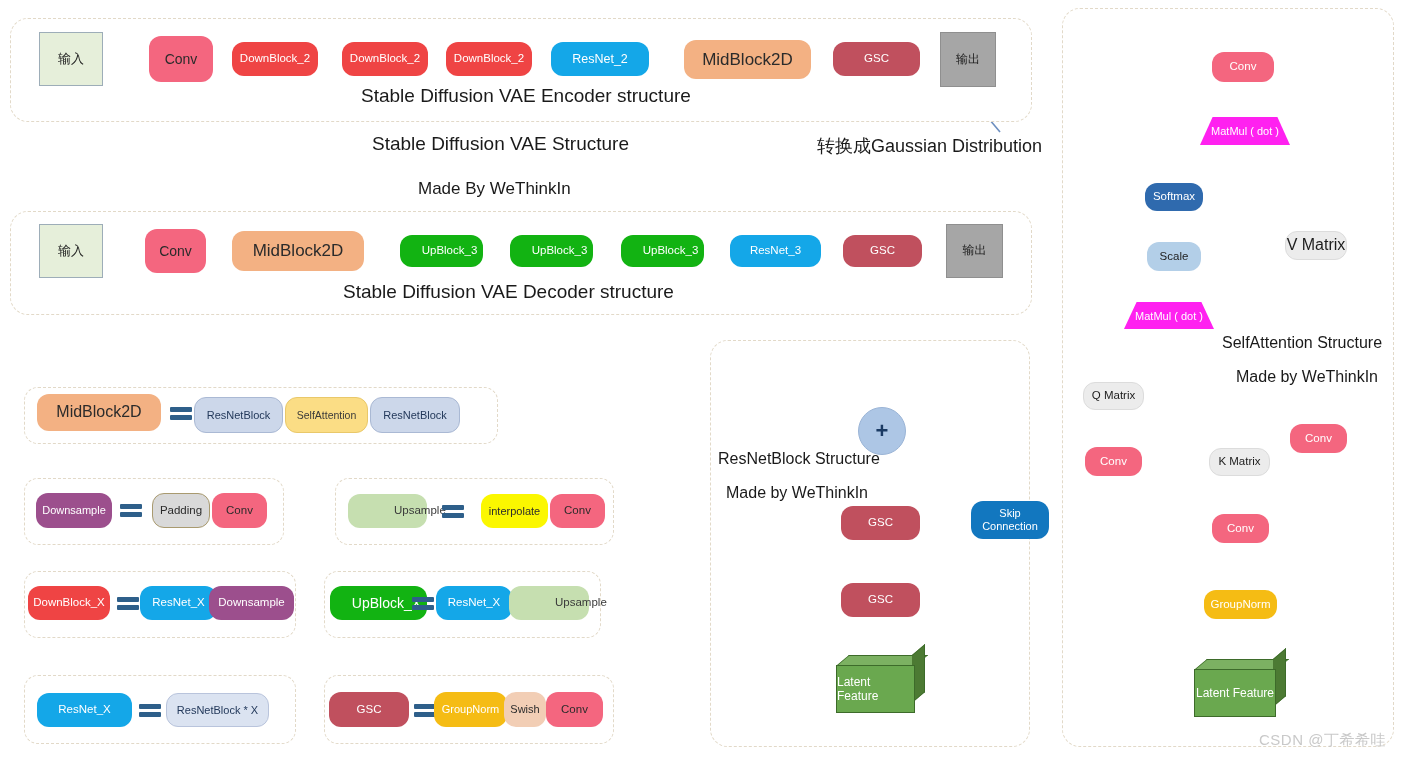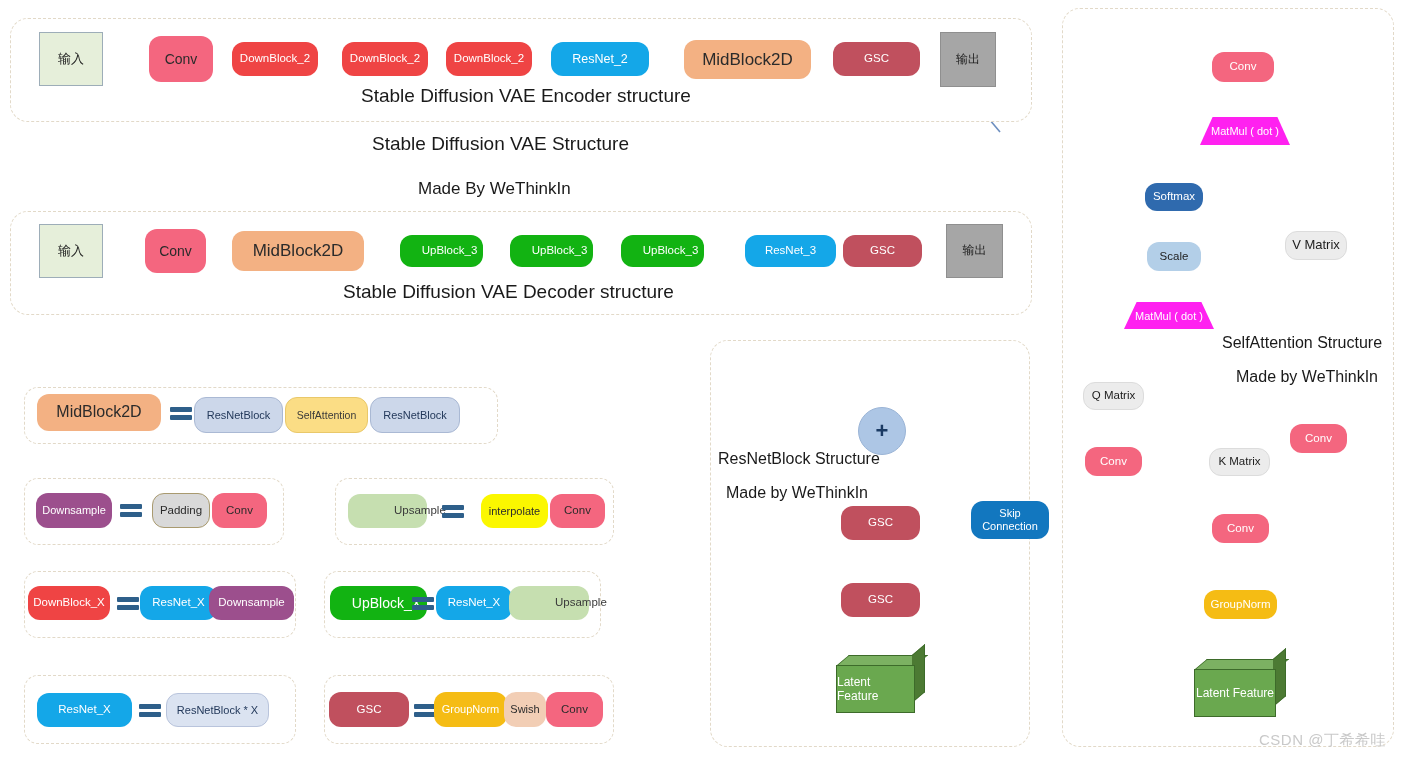--- a/index.html
+++ b/index.html
@@ -187,20 +187,21 @@
     <span>GSC</span>
   </div>
   <div class="node c-gray" style="left:940px;top:32px;width:56px;height:55px;font-size:12px;">
     <span>输出</span>
   </div>
 
   <div class="txt" style="left:361px;top:85px;font-size:19px;">Stable Diffusion VAE Encoder structure</div>
 
   <div class="txt" style="left:372px;top:133px;font-size:19px;">Stable Diffusion VAE Structure</div>
   <div class="txt" style="left:418px;top:179px;font-size:17px;">Made By WeThinkIn</div>
+  <div class="txt" style="left:817px;top:134px;font-size:18px;">转换成Gaussian Distribution</div>
 
   <div class="panel" style="left:10px;top:211px;width:1020px;height:102px;"></div>
 
   <div class="node c-inputbox" style="left:39px;top:224px;width:64px;height:54px;font-size:13px;">
     <span>输入</span>
   </div>
   <div class="node c-conv" style="left:145px;top:229px;width:61px;height:44px;font-size:14px;">
     <span>Conv</span>
   </div>
   <div class="node c-orange" style="left:232px;top:231px;width:132px;height:40px;font-size:17px;">
@@ -208,21 +209,21 @@
   </div>
   <div class="node c-green" style="left:400px;top:235px;width:83px;height:32px;font-size:11.5px;">
     <span>UpBlock_3</span>
   </div>
   <div class="node c-green" style="left:510px;top:235px;width:83px;height:32px;font-size:11.5px;">
     <span>UpBlock_3</span>
   </div>
   <div class="node c-green" style="left:621px;top:235px;width:83px;height:32px;font-size:11.5px;">
     <span>UpBlock_3</span>
   </div>
-  <div class="node c-cyan" style="left:730px;top:235px;width:91px;height:32px;font-size:11.5px;margin-left:15px;">
+  <div class="node c-cyan" style="left:730px;top:235px;width:91px;height:32px;font-size:11.5px;">
     <span>ResNet_3</span>
   </div>
   <div class="node c-gsc" style="left:843px;top:235px;width:79px;height:32px;font-size:11.5px;">
     <span>GSC</span>
   </div>
   <div class="node c-gray" style="left:946px;top:224px;width:57px;height:54px;font-size:12px;">
     <span>输出</span>
   </div>
 
   <div class="txt" style="left:343px;top:281px;font-size:19px;">Stable Diffusion VAE Decoder structure</div>
@@ -382,21 +383,21 @@
   </div>
 
   <div class="node c-scale" style="left:1147px;top:242px;width:54px;height:29px;font-size:11.5px;">
     <span>Scale</span>
   </div>
 
   <div class="trap" style="left:1124px;top:302px;width:90px;height:27px;">
     <span>MatMul ( dot )</span>
   </div>
 
-  <div class="node c-matrix" style="left:1285px;top:231px;width:62px;height:29px;font-size:13px;">
+  <div class="node c-matrix" style="left:1285px;top:231px;width:62px;height:29px;font-size:16px;">
     <span>V Matrix</span>
   </div>
   <div class="node c-matrix" style="left:1083px;top:382px;width:61px;height:28px;font-size:11.5px;">
     <span>Q Matrix</span>
   </div>
   <div class="node c-matrix" style="left:1209px;top:448px;width:61px;height:28px;font-size:11.5px;">
     <span>K Matrix</span>
   </div>
 
   <div class="node c-conv-w" style="left:1290px;top:424px;width:57px;height:29px;font-size:11.5px;">

